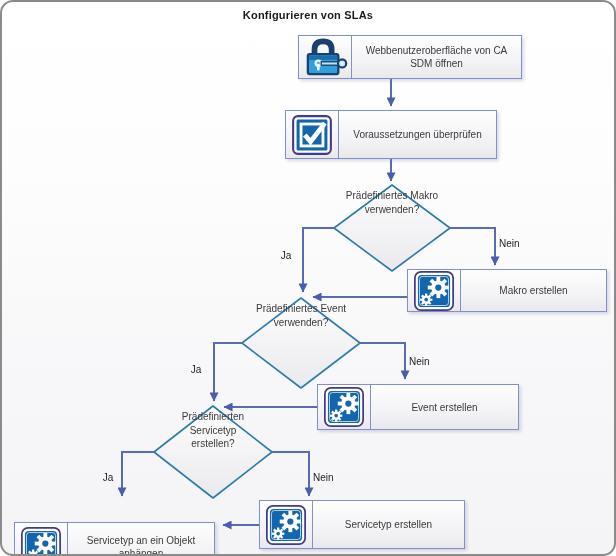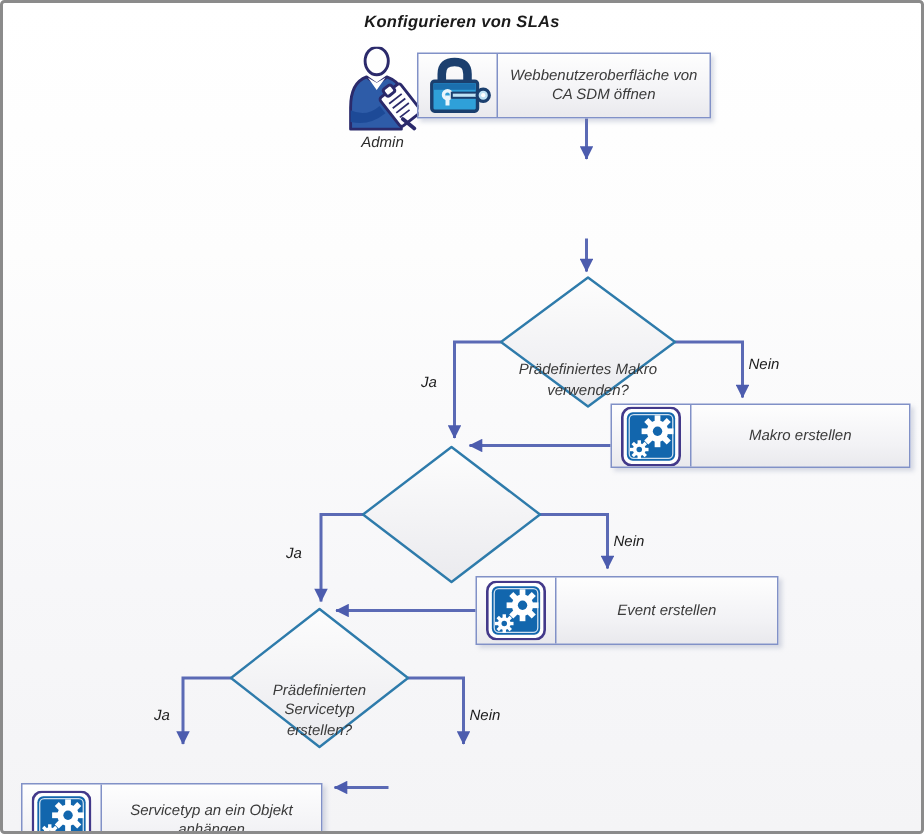--- a/index.html
+++ b/index.html
@@ -1,22 +1,21 @@
 <!DOCTYPE html>
 <html><head>
 <meta charset="utf-8">
 <style>
   html,body{margin:0;padding:0;background:#fff;}
   .canvas{
     position:relative;width:612px;height:552px;
-    border:2px solid #8b8b8b;border-radius:3px;
+    border:2px solid #8b8b8b;border-radius:13px;
     background:linear-gradient(180deg,#ffffff 0%,#fdfdfd 30%,#f7f7f9 70%,#f4f4f6 100%);
     font-family:"Liberation Sans","DejaVu Sans",sans-serif;
     overflow:hidden;
-    font-style:italic;
   }
   .layer{position:absolute;left:0;top:0;}
   .title{
     position:absolute;left:0;top:7px;width:612px;text-align:center;
     font-size:11px;font-weight:bold;color:#1a1a1a;letter-spacing:.2px;
   }
   .process{
     position:absolute;display:flex;box-sizing:border-box;
     border:1px solid #8191c7;
     background:linear-gradient(180deg,#fefefe 0%,#f2f2f5 65%,#e9e9ed 100%);
@@ -24,21 +23,21 @@
   }
   .icon-cell{
     flex:0 0 52px;border-right:1px solid #8191c7;
     display:flex;align-items:center;justify-content:center;
   }
   .text-cell{
     flex:1;display:flex;align-items:center;justify-content:center;
     text-align:center;font-size:10px;line-height:1.3;color:#3a3a3a;padding:2px 6px;
   }
   .dtext{
-    position:absolute;display:flex;align-items:flex-end;justify-content:center;
+    position:absolute;display:flex;align-items:flex-start;justify-content:center;
     text-align:center;font-size:10px;line-height:1.35;color:#3a3a3a;
   }
   .dtext span{display:block;}
   .elabel{position:absolute;font-size:10px;color:#1c1c1c;text-align:center;}
   .elabel.right-al{text-align:center;}
   .actor{position:absolute;left:225px;top:29px;width:56px;text-align:center;}
   .actor-label{font-size:10px;color:#2b2b2b;margin-top:1px;}
   .icon-svg{display:block;}
 </style>
 </head>
@@ -144,36 +143,38 @@
 
     <g fill="url(#shapeGrad)" stroke="#2e7bab" stroke-width="1.6" stroke-linejoin="round">
       <polygon points="390,183 448,226 390,269 332,226"></polygon>
       <polygon points="299,296 358,341 299,386 240,341"></polygon>
       <polygon points="211,404 270,450 211,496 152,450"></polygon>
     </g>
   </svg>
 
   <div class="title">Konfigurieren von SLAs</div>
 
-  <div class="actor">
-    <svg class="icon-svg" width="54" height="58" style="margin:0 auto">
-      <use href="#sym-admin"></use>
-    </svg>
-    <div class="actor-label">Admin</div>
-  </div>
-
-  <div class="process" style="left:276px;top:33px;width:196px;height:44px">
+
+  <div class="process" style="left:296px;top:33px;width:224px;height:44px">
     <div class="icon-cell">
       <svg class="icon-svg" width="46" height="40">
           <use href="#sym-lock"></use>
         </svg>
     </div>
     <div class="text-cell">Webbenutzeroberfläche von CA SDM öffnen</div>
   </div>
 
+  <div class="process" style="left:283px;top:108px;width:212px;height:49px">
+    <div class="icon-cell">
+      <svg class="icon-svg" width="40" height="40">
+          <use href="#sym-checkbox"></use>
+        </svg>
+    </div>
+    <div class="text-cell">Voraussetzungen überprüfen</div>
+  </div>
 
   <div class="process" style="left:315px;top:382px;width:202px;height:46px">
     <div class="icon-cell">
       <svg class="icon-svg" width="40" height="40">
           <use href="#sym-gears"></use>
         </svg>
     </div>
     <div class="text-cell">Event erstellen</div>
   </div>
 
@@ -188,23 +189,34 @@
 
   <div class="process" style="left:12px;top:520px;width:201px;height:49px">
     <div class="icon-cell">
       <svg class="icon-svg" width="40" height="40">
           <use href="#sym-gears"></use>
         </svg>
     </div>
     <div class="text-cell">Servicetyp an ein Objekt anhängen</div>
   </div>
 
+  <div class="process" style="left:257px;top:498px;width:206px;height:49px">
+    <div class="icon-cell">
+      <svg class="icon-svg" width="40" height="40">
+          <use href="#sym-gears"></use>
+        </svg>
+    </div>
+    <div class="text-cell">Servicetyp erstellen</div>
+  </div>
 
   <div class="dtext" style="left:336px;top:187px;width:108px;height:78px">
     <span>Prädefiniertes Makro verwenden?</span>
+  </div>
+  <div class="dtext" style="left:247px;top:300px;width:104px;height:82px">
+    <span>Prädefiniertes Event verwenden?</span>
   </div>
   <div class="dtext" style="left:167px;top:408px;width:88px;height:84px">
     <span>Prädefinierten Servicetyp erstellen?</span>
   </div>
 
   <div class="elabel right-al" style="left:272px;top:248px;width:24px">Ja</div>
   <div class="elabel" style="left:497px;top:236px">Nein</div>
   <div class="elabel right-al" style="left:182px;top:362px;width:24px">Ja</div>
   <div class="elabel" style="left:407px;top:354px">Nein</div>
   <div class="elabel right-al" style="left:94px;top:470px;width:24px">Ja</div>

